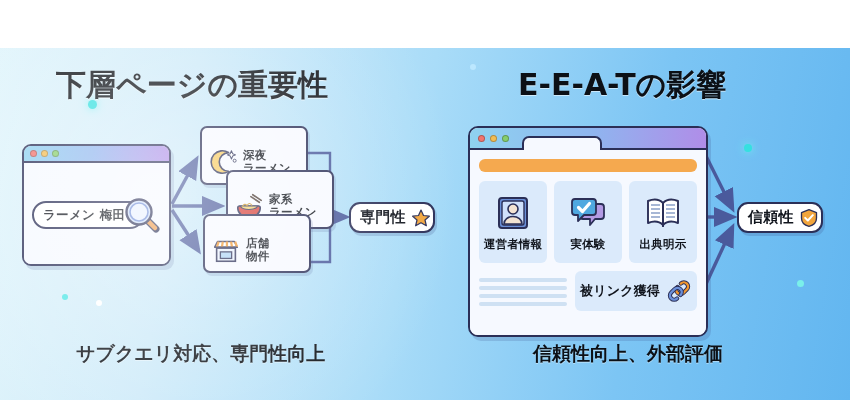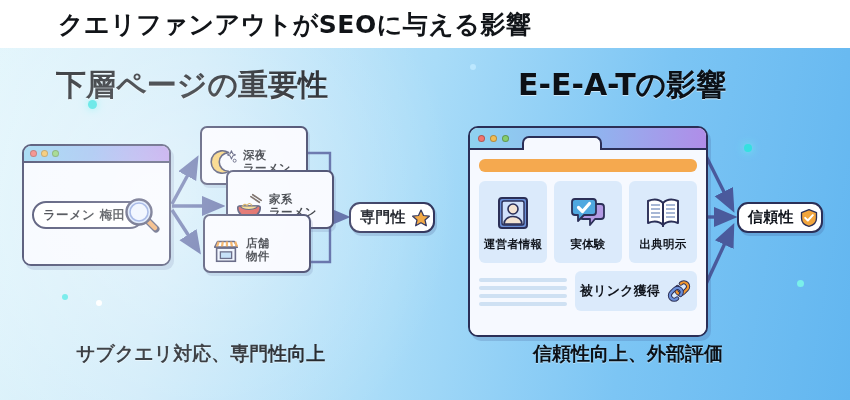--- a/index.html
+++ b/index.html
@@ -144,23 +144,20 @@
   }
   .backlink-tile .bl{font-size:13px;font-weight:800;color:#10141c;white-space:nowrap;letter-spacing:.2px;}
 
   svg.lay{position:absolute;left:0;top:0;width:850px;height:352px;pointer-events:none;}
 </style>
 </head>
 <body>
 
 <div id="stage">
 
-  <div class="title-band">
-    <div class="main-title">クエリファンアウトがSEOに与える影響</div>
-  </div>
 
   <div class="panel">
 
     <span class="dot" style="left:88px;top:52px;width:9px;height:9px;background:#35e0e0;box-shadow:0 0 8px #6ef0f0;"></span>
     <span class="dot" style="left:62px;top:246px;width:6px;height:6px;background:#4fe6e6;"></span>
     <span class="dot" style="left:96px;top:252px;width:6px;height:6px;background:#ffffff;"></span>
     <span class="dot" style="left:122px;top:300px;width:5px;height:5px;background:#ffffff;opacity:.8;"></span>
     <span class="dot" style="left:744px;top:96px;width:8px;height:8px;background:#35e0e0;box-shadow:0 0 8px #6ef0f0;"></span>
     <span class="dot" style="left:797px;top:232px;width:7px;height:7px;background:#7af0ea;"></span>
     <span class="dot" style="left:700px;top:268px;width:6px;height:6px;background:#ffffff;opacity:.85;"></span>

